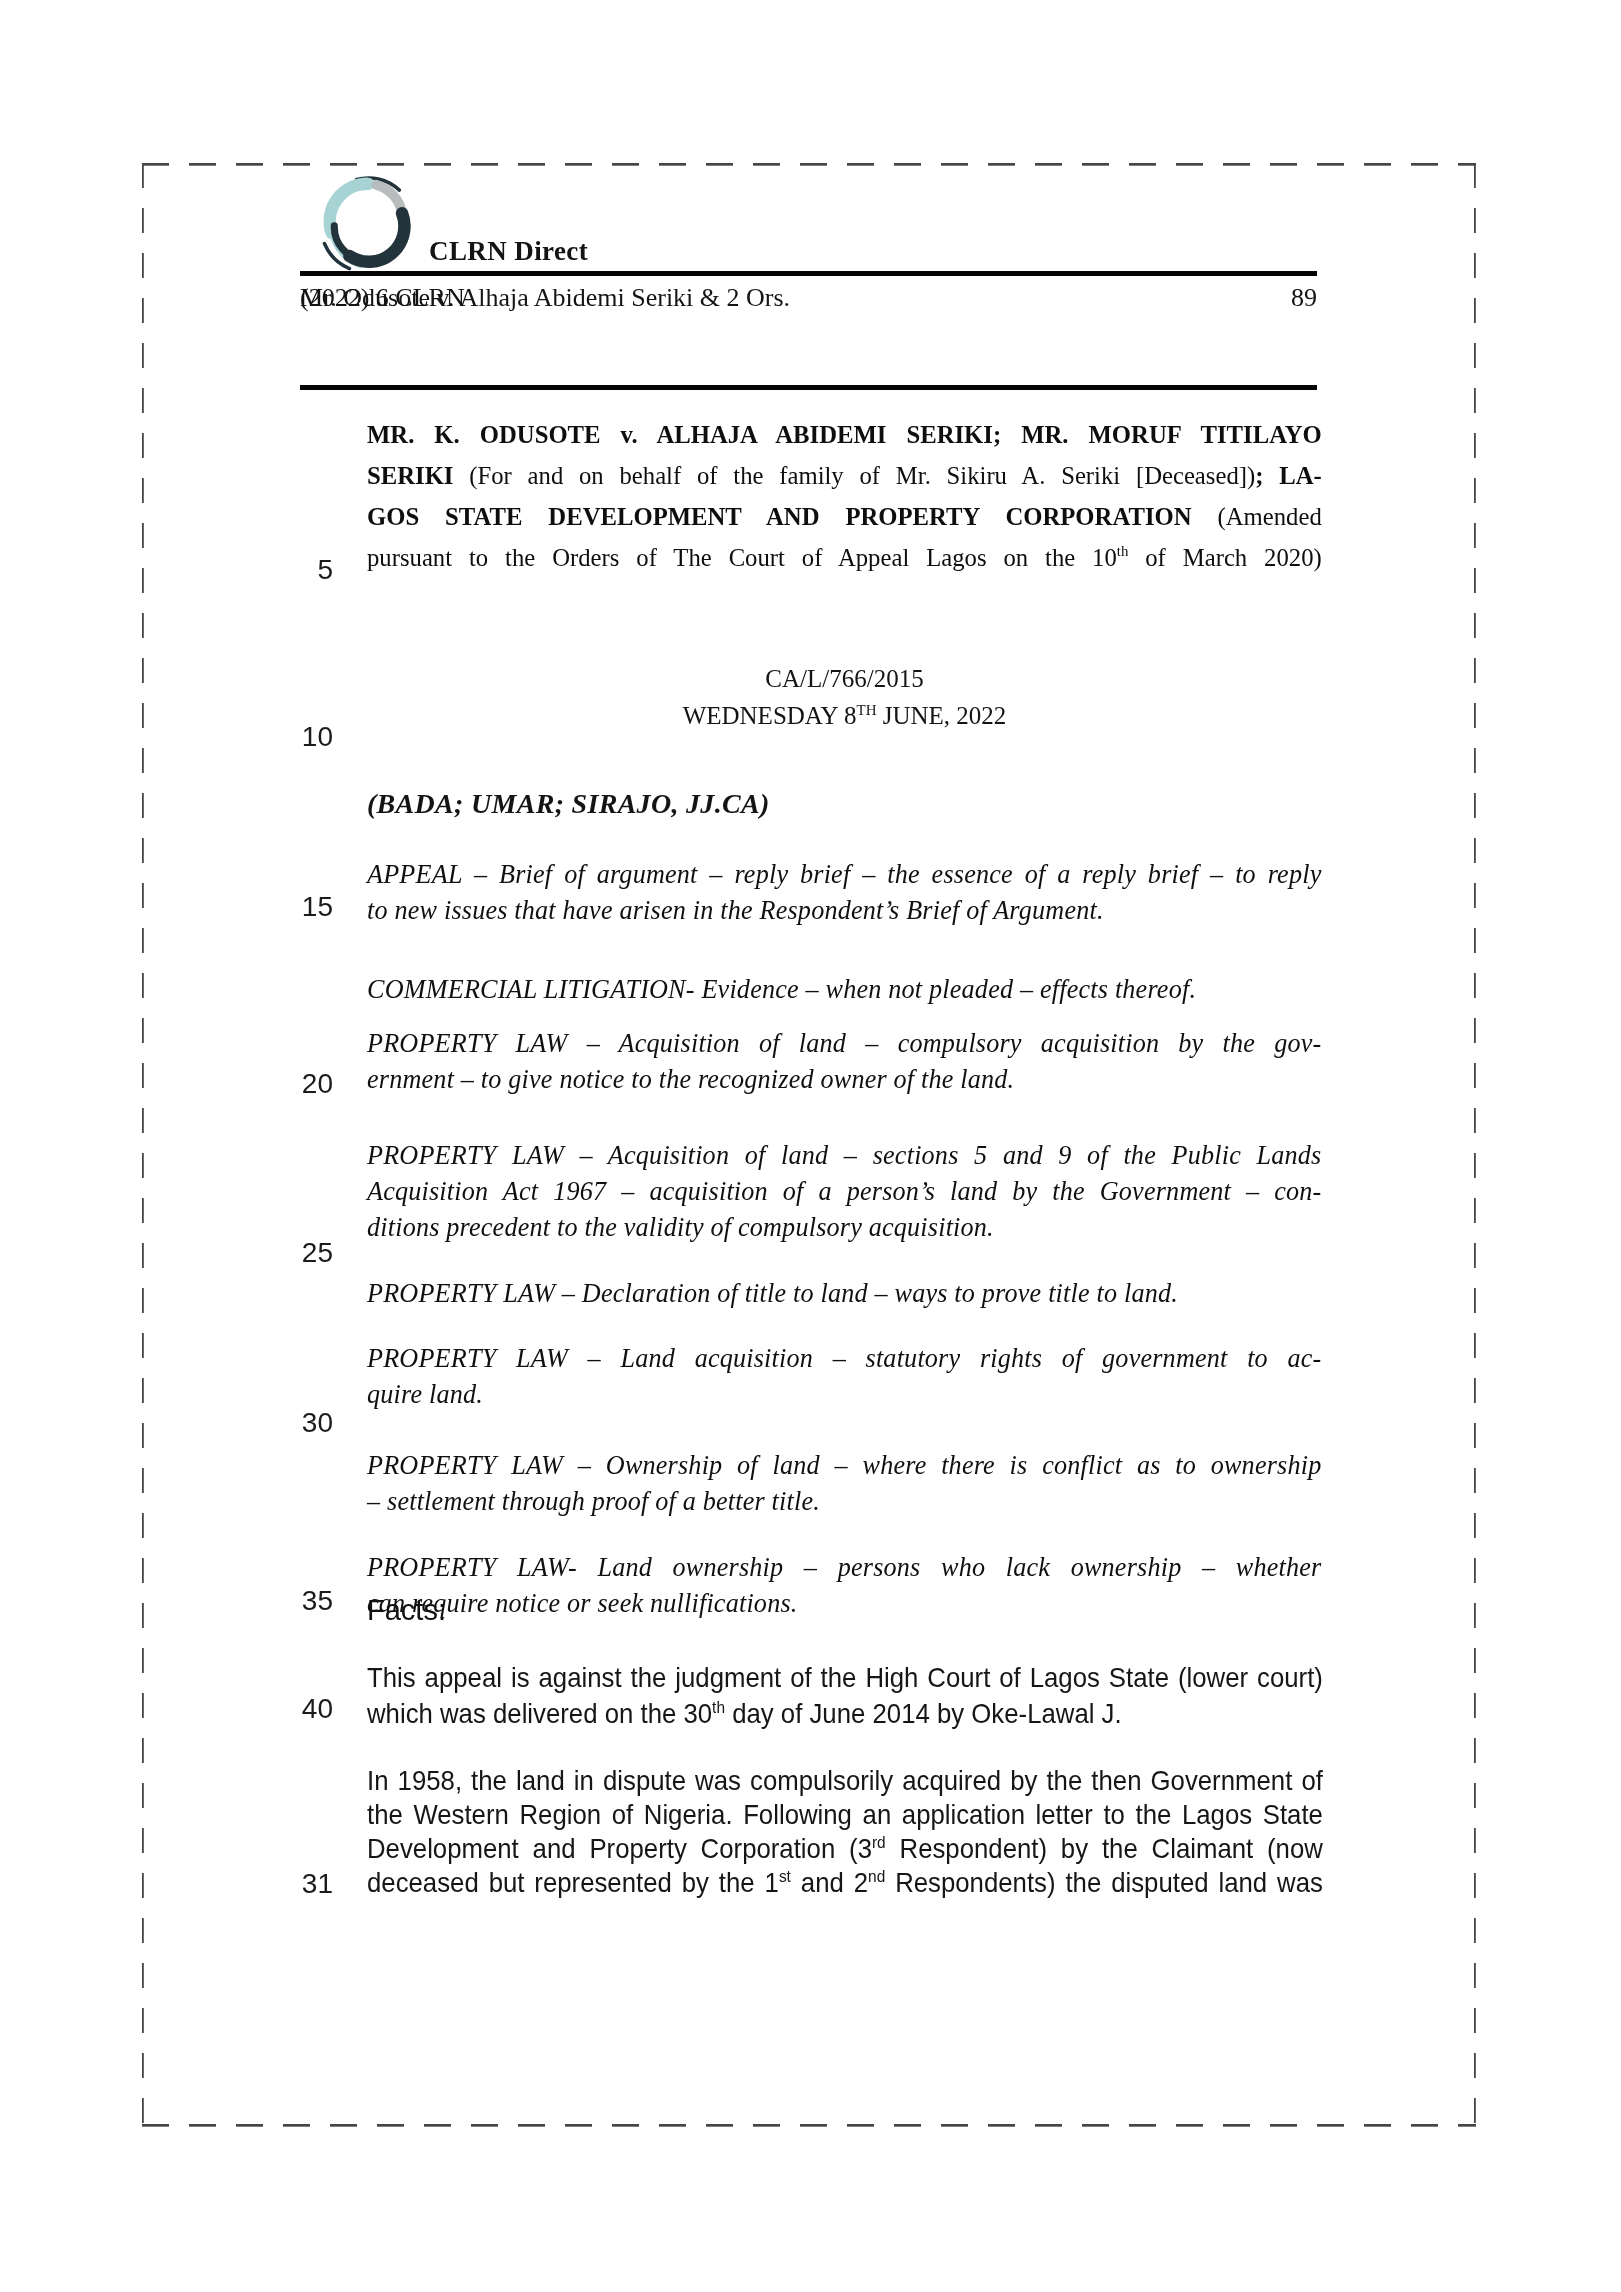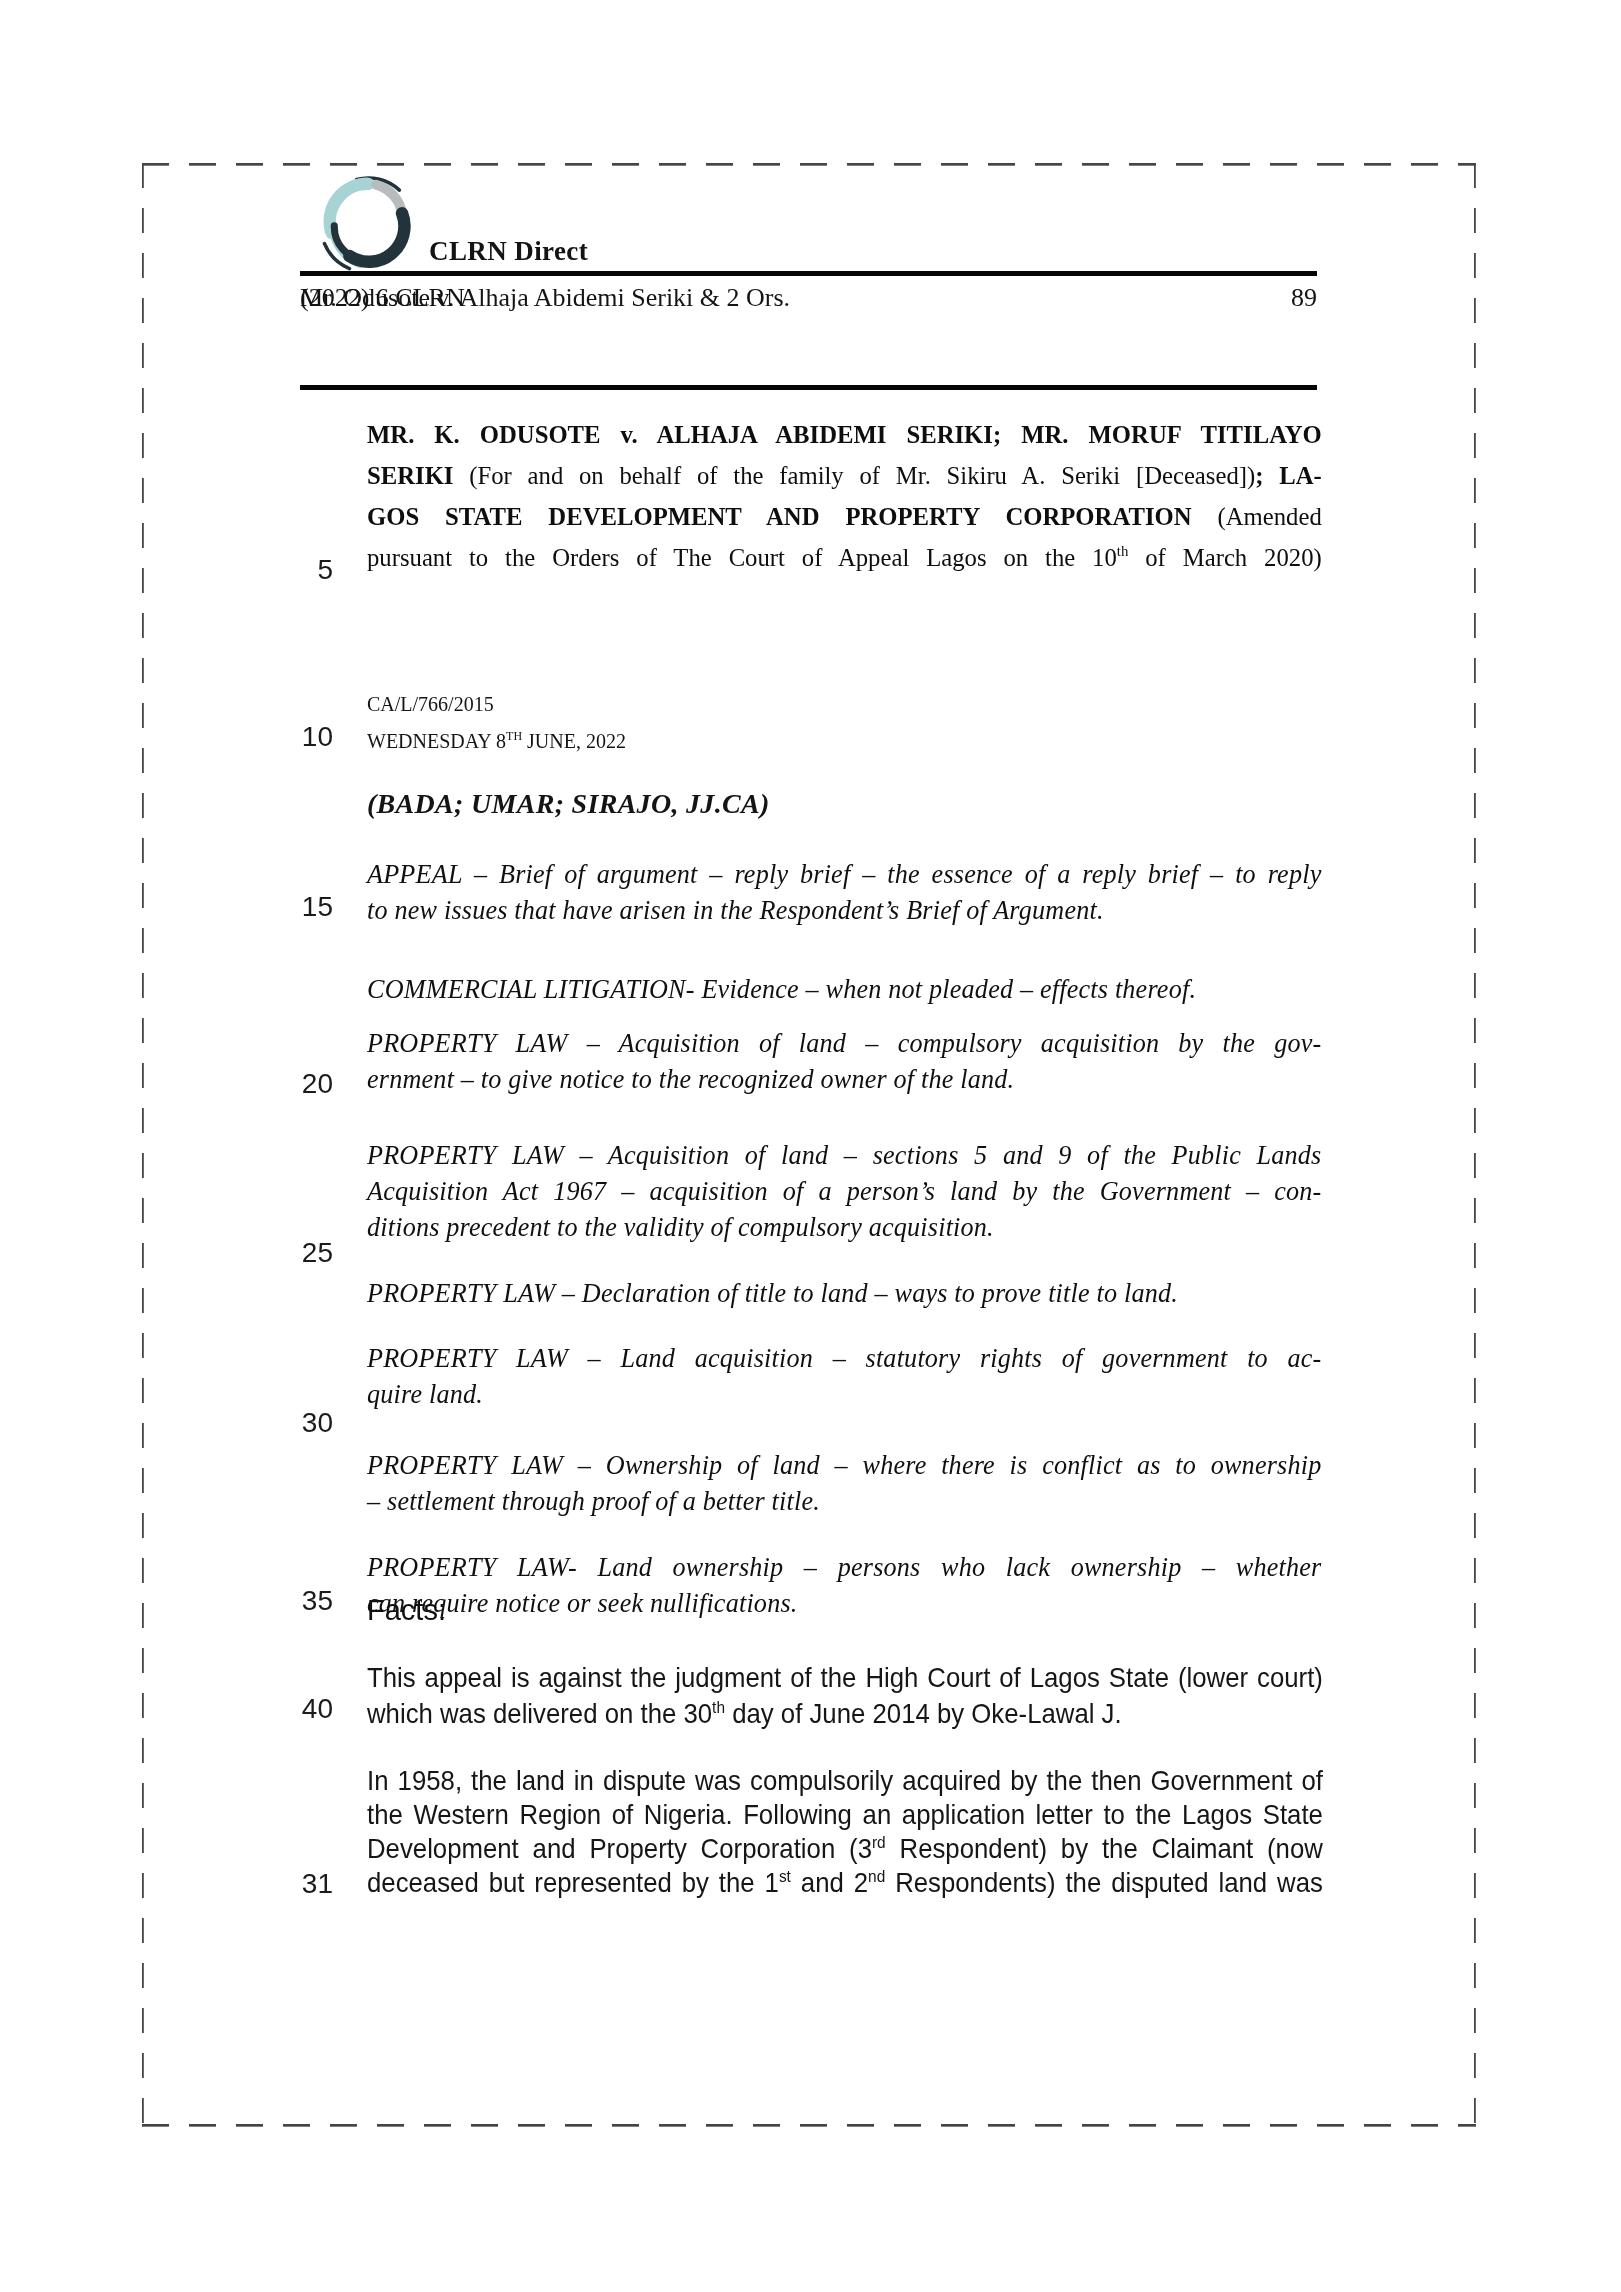--- a/index.html
+++ b/index.html
@@ -30,21 +30,21 @@
   
   #case-title{left:367px;top:414px;width:1005px;transform:scaleX(.95);transform-origin:left top;
     font-size:26px;line-height:41px;color:#0e0e0e;}
   #case-title .b{font-weight:bold;}
   .jl{text-align:justify;text-align-last:justify;}
 
   .lineno{left:265px;width:68px;text-align:right;font-family:"Liberation Sans",sans-serif;
     font-size:28px;line-height:36px;color:#1b1b1b;}
 
   #court-block{left:367px;top:582px;font-size:28px;line-height:36px;}
-  #case-ref{left:367px;top:686px;width:955px;text-align:left;font-size:20px;line-height:37px;}
+  #case-ref{left:367px;top:660px;width:955px;text-align:center;font-size:25px;line-height:37px;}
   #coram{left:367px;top:788px;font-size:28px;font-weight:bold;font-style:italic;letter-spacing:0.3px;}
 
   .cw{left:367px;width:985px;transform:scaleX(.969);transform-origin:left top;
     font-family:"Liberation Serif",serif;font-style:italic;font-size:27px;line-height:36px;
     letter-spacing:0.2px;color:#101010;}
   #cw-1{top:856px;} #cw-2{top:971px;} #cw-3{top:1025px;} #cw-4{top:1137px;}
   #cw-5{top:1275px;} #cw-6{top:1340px;} #cw-7{top:1447px;} #cw-8{top:1549px;}
 
   #facts-heading{left:367px;top:1594px;font-size:29px;font-weight:normal;color:#111;}
   .body-par{left:367px;width:1039px;transform:scaleX(.92);transform-origin:left top;

